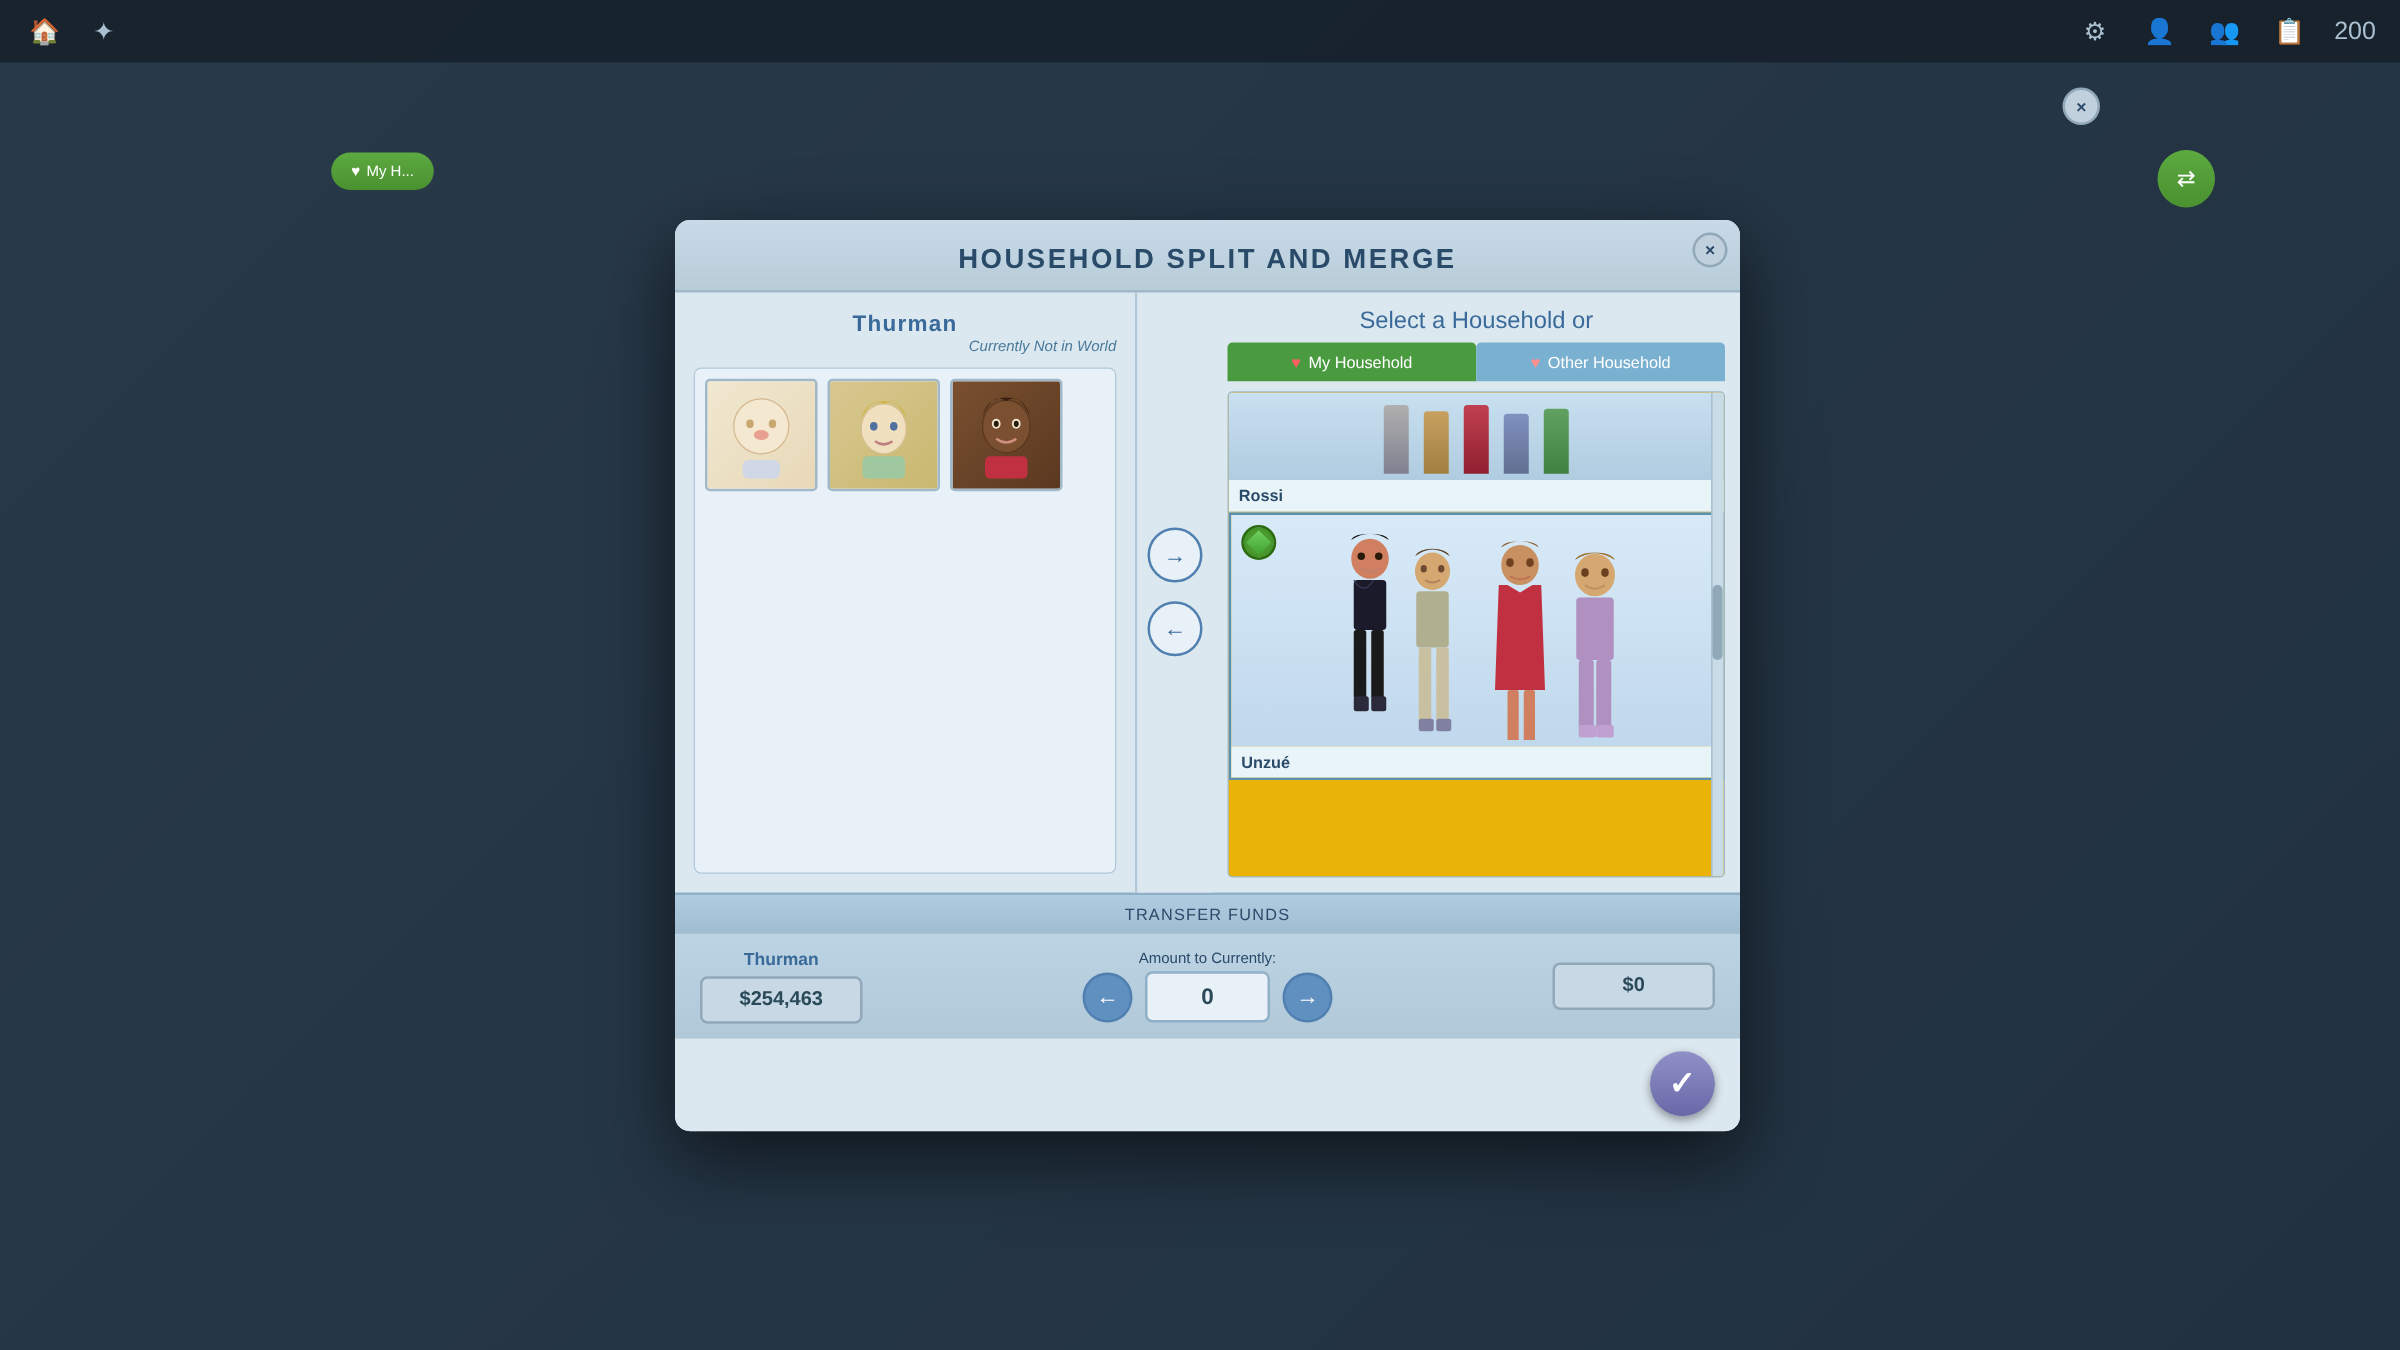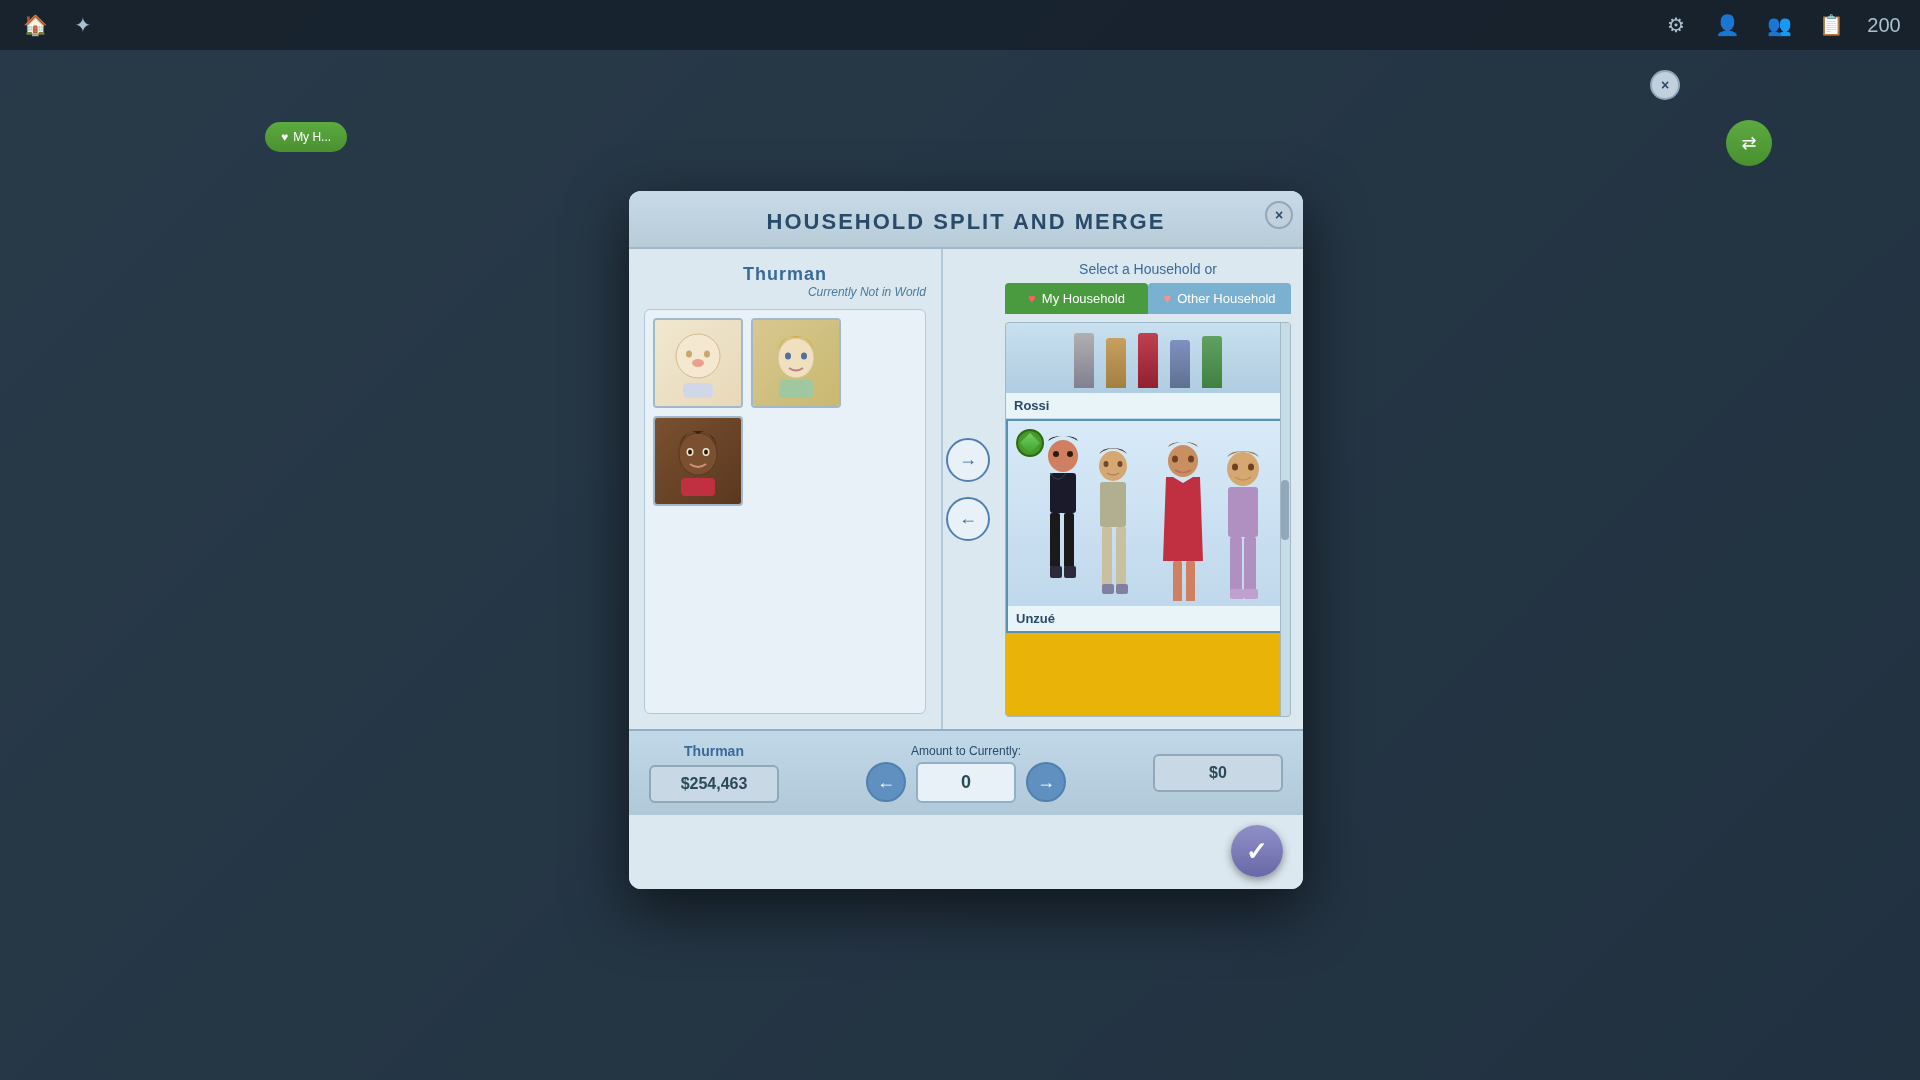--- a/index.html
+++ b/index.html
@@ -70,21 +70,21 @@
       position: absolute;
       inset: 0;
       z-index: 10;
       display: flex;
       align-items: center;
       justify-content: center;
     }
 
     
     .modal {
-      width: 674px;
+      width: 852px;
       background: #dce8f0;
       border-radius: 12px;
       box-shadow: 0 20px 60px rgba(0,0,0,0.6);
       position: relative;
       overflow: hidden;
       margin-left: 12px;
     }
 
     .modal-header {
       background: linear-gradient(180deg, #c8dae8 0%, #b8ccd8 100%);
@@ -223,21 +223,21 @@
     .right-panel {
       flex: 1;
       display: flex;
       flex-direction: column;
       padding: 12px;
     }
 
     .select-label {
       text-align: center;
       color: #3a6a9a;
-      font-size: 14px;
+      font-size: 19px;
       margin-bottom: 6px;
     }
 
     .create-btn {
       background: linear-gradient(180deg, #d8e8f0, #c8d8e8);
       border: 2px solid #90b0c8;
       border-radius: 20px;
       padding: 8px 16px;
       text-align: center;
       color: #2a4a6a;
@@ -639,20 +639,21 @@
           </div>
 
           <div class="scroll-track">
             <div class="scroll-thumb"></div>
           </div>
         </div>
       </div>
     </div>
 
     <div class="transfer-section">
+      <div class="transfer-header">Transfer Funds</div>
       <div class="transfer-body">
 
         <div class="household-funds">
           <div class="funds-label">Thurman</div>
           <div class="funds-amount">$254,463</div>
         </div>
 
         <div class="transfer-controls">
           <div class="transfer-amount-label">Amount to Currently:</div>
           <div class="transfer-amount-row">

